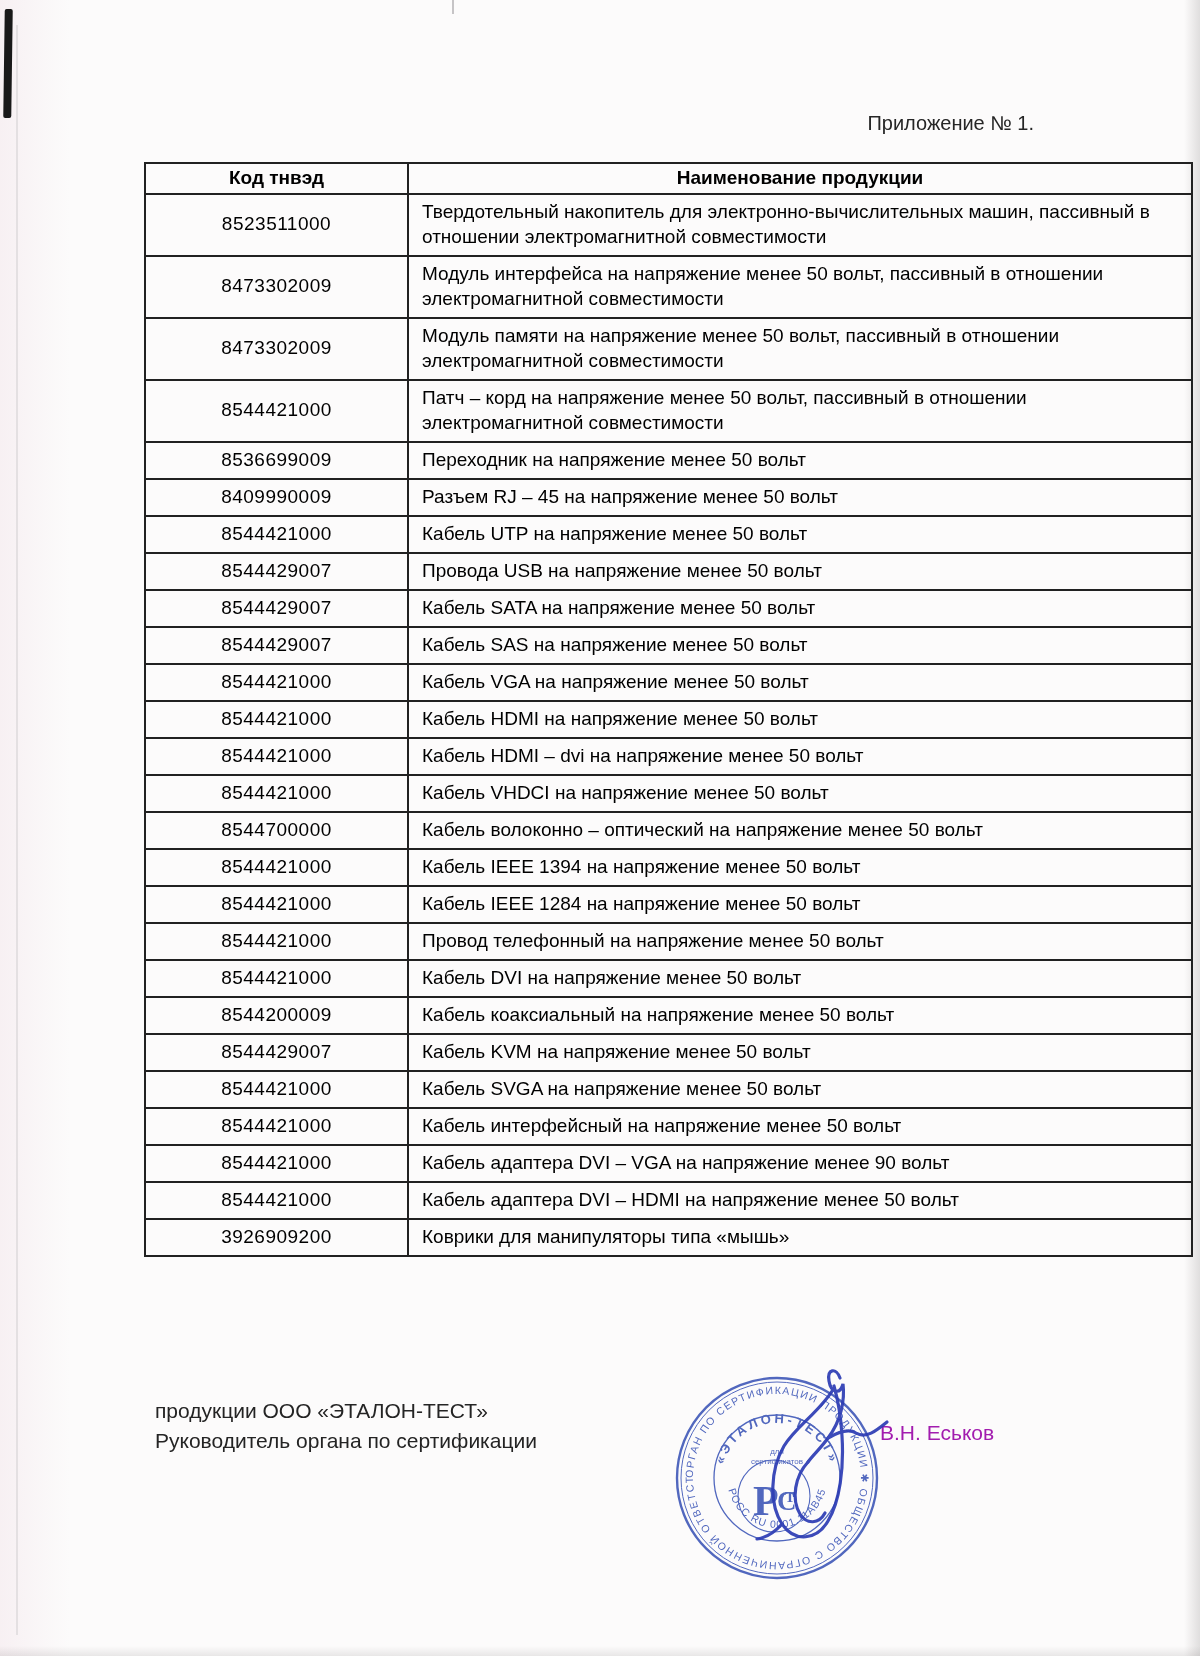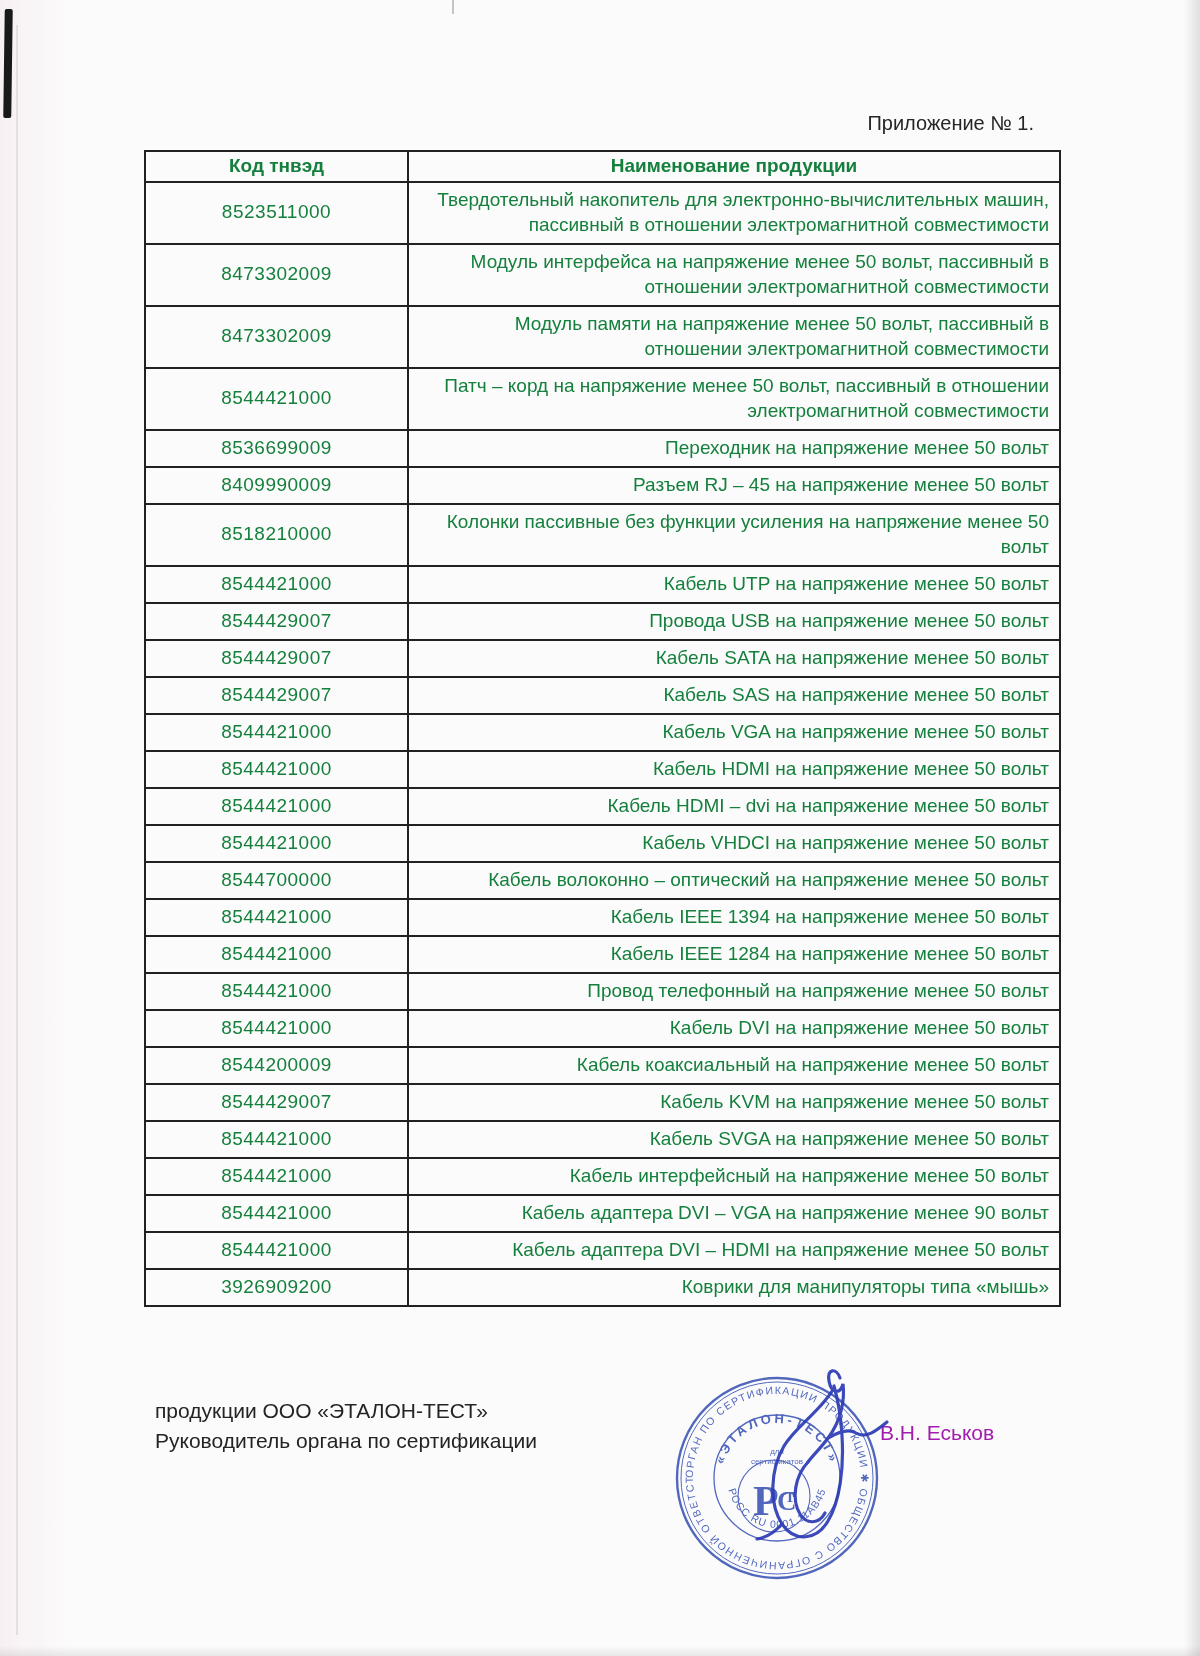--- a/index.html
+++ b/index.html
@@ -23,39 +23,39 @@
   .mark-top-left{position:absolute;left:4px;top:9px;width:8px;height:109px;
     background:#191919;border-radius:2px;transform:rotate(.8deg);}
   .crease-top{position:absolute;left:452px;top:0;width:2px;height:14px;background:#c6c4c6;}
 
   .annotation{
     position:absolute;left:744px;top:112px;width:290px;
     text-align:right;font-size:20px;color:#262626;
   }
 
   table.products{
-    position:absolute;left:144px;top:150px;width:917px;
+    position:absolute;left:144px;top:162px;width:1049px;
     border-collapse:collapse;table-layout:fixed;
-    font-size:19px;color:#15803d;
+    font-size:19px;color:#000000;
   }
   table.products col.c-code{width:263px;}
   table.products th, table.products td{
     border:2px solid #212121;
   }
   table.products th{
     font-weight:bold;font-size:19px;padding:3px 6px 4px;
     text-align:center;
   }
   td.code-cell{
     text-align:center;vertical-align:middle;
     padding:4px 6px 6px;letter-spacing:.5px;
   }
   td.name-cell{
-    text-align:right;vertical-align:middle;
-    padding:4px 10px 6px 22px;line-height:25px;border-radius:6px;
+    text-align:left;vertical-align:middle;
+    padding:4px 10px 6px 13px;line-height:25px;border-radius:6px;
   }
 
   .footer-role{
     position:absolute;left:155px;top:1396px;width:520px;
     font-size:21px;line-height:30px;color:#242424;
   }
   .signer-name{
     position:absolute;left:880px;top:1421px;
     font-size:21px;color:#a21caf;white-space:nowrap;
   }
@@ -104,24 +104,20 @@
           <td class="code-cell">8544421000</td>
           <td class="name-cell">Патч – корд на напряжение менее 50 вольт, пассивный в отношении электромагнитной совместимости</td>
         </tr>
         <tr>
           <td class="code-cell">8536699009</td>
           <td class="name-cell">Переходник на напряжение менее 50 вольт</td>
         </tr>
         <tr>
           <td class="code-cell">8409990009</td>
           <td class="name-cell">Разъем RJ – 45 на напряжение менее 50 вольт</td>
-        </tr>
-        <tr>
-          <td class="code-cell">8518210000</td>
-          <td class="name-cell">Колонки пассивные без функции усиления на напряжение менее 50 вольт</td>
         </tr>
         <tr>
           <td class="code-cell">8544421000</td>
           <td class="name-cell">Кабель UTP на напряжение менее 50 вольт</td>
         </tr>
         <tr>
           <td class="code-cell">8544429007</td>
           <td class="name-cell">Провода USB на напряжение менее 50 вольт</td>
         </tr>
         <tr>

